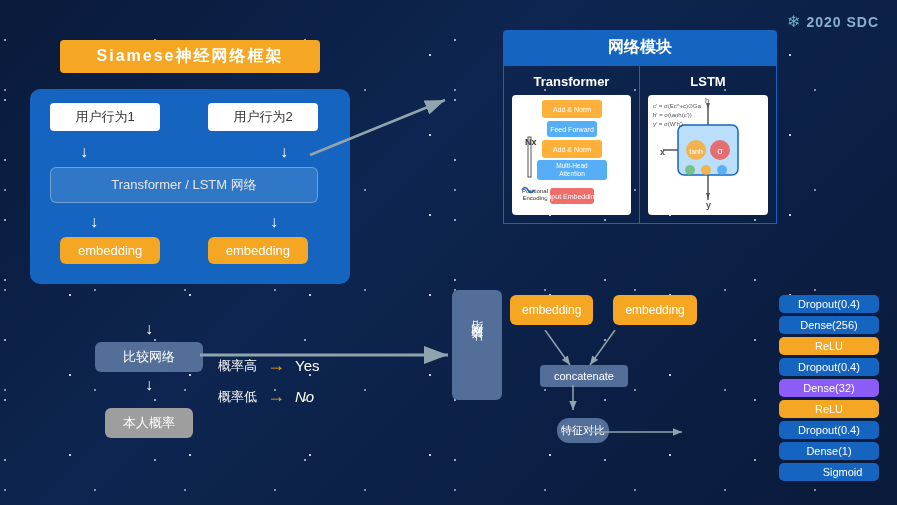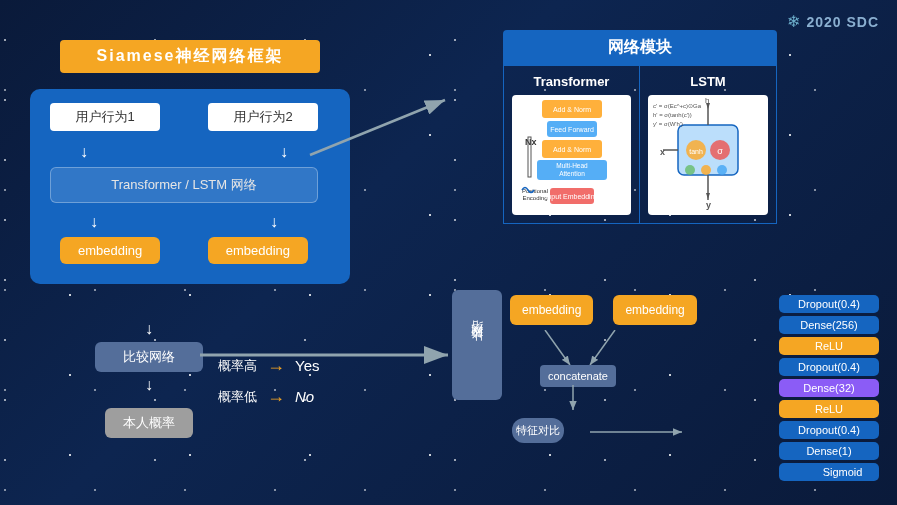--- a/index.html
+++ b/index.html
@@ -259,29 +259,29 @@
       font-size: 12px;
       text-align: center;
     }
 
     .concatenate-box {
       position: absolute;
       left: 540px;
       top: 365px;
       background: #546e9a;
       border-radius: 4px;
-      padding: 5px 8px;
+      padding: 5px 14px;
       font-size: 11px;
       color: white;
       text-align: center;
     }
 
     .feature-compare-box {
       position: absolute;
-      left: 512px;
+      left: 557px;
       top: 418px;
       background: #546e9a;
       border-radius: 12px;
       padding: 5px 4px;
       font-size: 11px;
       color: white;
       text-align: center;
     }
 
     

